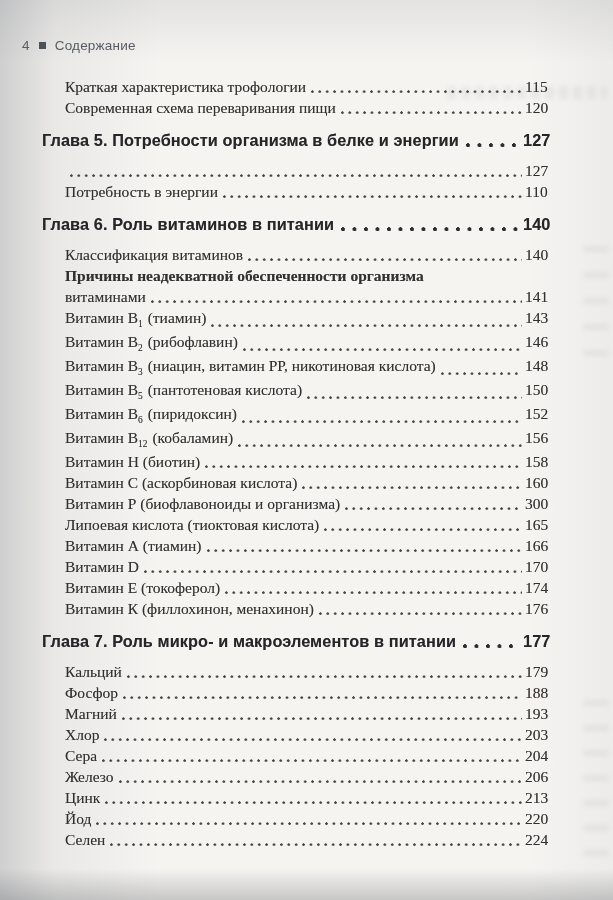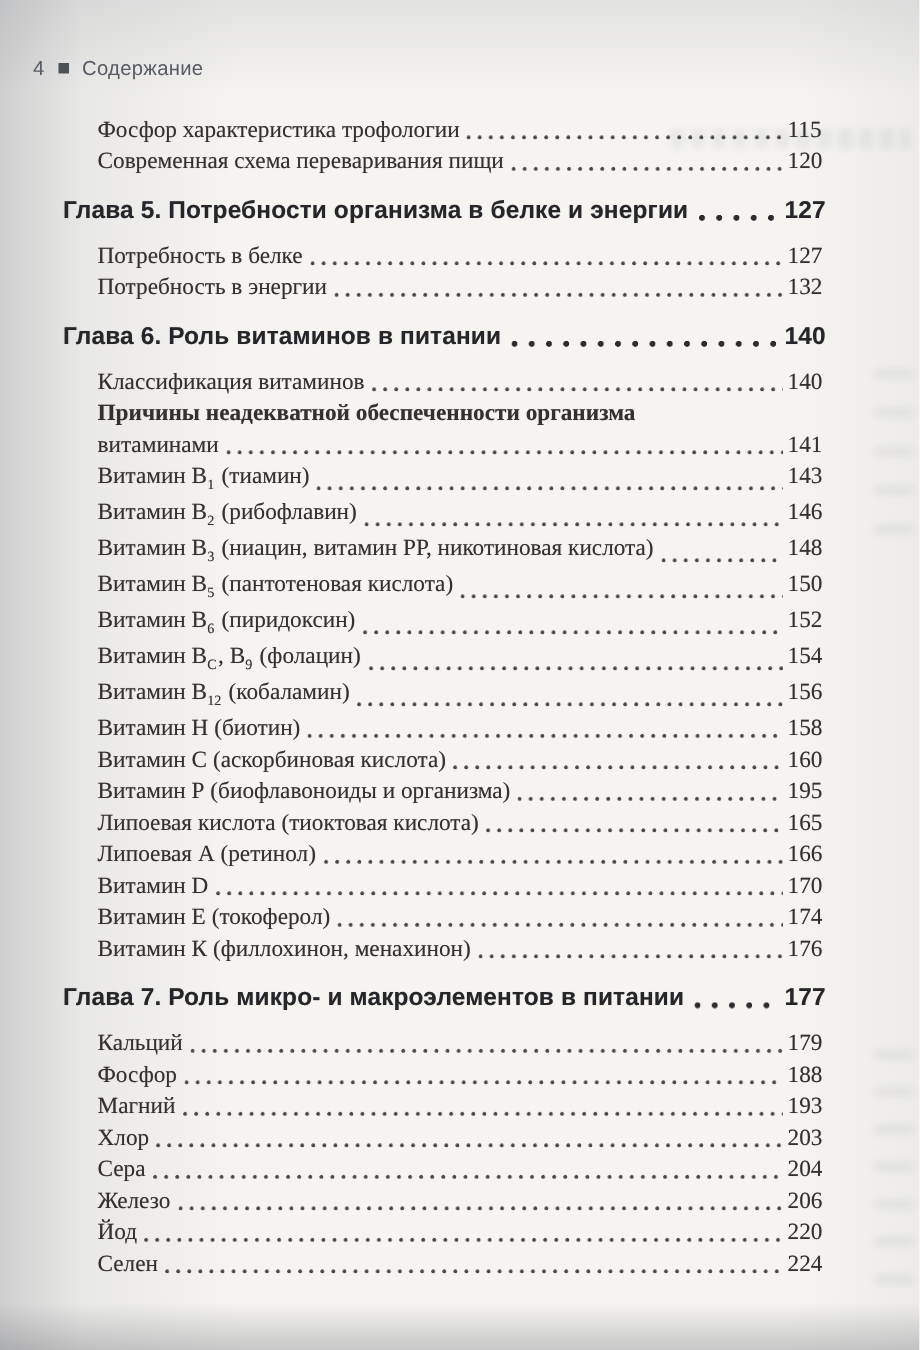--- a/index.html
+++ b/index.html
@@ -61,43 +61,42 @@
   <div class="ghost g3"></div>
 
   <div class="pagehead">
     <span>4</span>
     <span class="sq"></span>
     <span>Содержание</span>
   </div>
 
   <div class="toc">
       <div class="row sub">
-    <span class="label">Фосфор характеристика трофологии</span>
+    <span class="label">Краткая характеристика трофологии</span>
     <span class="dots"></span>
     <span class="pnum">115</span>
   </div>
       <div class="row sub">
     <span class="label">Современная схема переваривания пищи</span>
     <span class="dots"></span>
     <span class="pnum">120</span>
   </div>
       <div class="row chapter">
     <span class="label">Глава 5. Потребности организма в белке и энергии</span>
     <span class="dots"></span>
     <span class="pnum">127</span>
   </div>
       <div class="row sub">
-    <span class="label">Потребность в белке</span>
     <span class="dots"></span>
     <span class="pnum">127</span>
   </div>
       <div class="row sub">
     <span class="label">Потребность в энергии</span>
     <span class="dots"></span>
-    <span class="pnum">132</span>
+    <span class="pnum">110</span>
   </div>
       <div class="row chapter">
     <span class="label">Глава 6. Роль витаминов в питании</span>
     <span class="dots"></span>
     <span class="pnum">140</span>
   </div>
       <div class="row sub">
     <span class="label">Классификация витаминов</span>
     <span class="dots"></span>
     <span class="pnum">140</span>
@@ -129,51 +128,46 @@
     <span class="label">Витамин В<span class="subsc">5</span> (пантотеновая кислота)</span>
     <span class="dots"></span>
     <span class="pnum">150</span>
   </div>
       <div class="row sub">
     <span class="label">Витамин В<span class="subsc">6</span> (пиридоксин)</span>
     <span class="dots"></span>
     <span class="pnum">152</span>
   </div>
       <div class="row sub">
-    <span class="label">Витамин В<span class="subsc">С</span>, В<span class="subsc">9</span> (фолацин)</span>
-    <span class="dots"></span>
-    <span class="pnum">154</span>
-  </div>
-      <div class="row sub">
     <span class="label">Витамин В<span class="subsc">12</span> (кобаламин)</span>
     <span class="dots"></span>
     <span class="pnum">156</span>
   </div>
       <div class="row sub">
     <span class="label">Витамин Н (биотин)</span>
     <span class="dots"></span>
     <span class="pnum">158</span>
   </div>
       <div class="row sub">
     <span class="label">Витамин С (аскорбиновая кислота)</span>
     <span class="dots"></span>
     <span class="pnum">160</span>
   </div>
       <div class="row sub">
     <span class="label">Витамин Р (биофлавоноиды и организма)</span>
     <span class="dots"></span>
-    <span class="pnum">195</span>
+    <span class="pnum">300</span>
   </div>
       <div class="row sub">
     <span class="label">Липоевая кислота (тиоктовая кислота)</span>
     <span class="dots"></span>
     <span class="pnum">165</span>
   </div>
       <div class="row sub">
-    <span class="label">Липоевая А (ретинол)</span>
+    <span class="label">Витамин А (тиамин)</span>
     <span class="dots"></span>
     <span class="pnum">166</span>
   </div>
       <div class="row sub">
     <span class="label">Витамин D</span>
     <span class="dots"></span>
     <span class="pnum">170</span>
   </div>
       <div class="row sub">
     <span class="label">Витамин Е (токоферол)</span>
@@ -214,20 +208,25 @@
     <span class="label">Сера</span>
     <span class="dots"></span>
     <span class="pnum">204</span>
   </div>
       <div class="row sub">
     <span class="label">Железо</span>
     <span class="dots"></span>
     <span class="pnum">206</span>
   </div>
       <div class="row sub">
+    <span class="label">Цинк</span>
+    <span class="dots"></span>
+    <span class="pnum">213</span>
+  </div>
+      <div class="row sub">
     <span class="label">Йод</span>
     <span class="dots"></span>
     <span class="pnum">220</span>
   </div>
       <div class="row sub">
     <span class="label">Селен</span>
     <span class="dots"></span>
     <span class="pnum">224</span>
   </div>
     </div>

